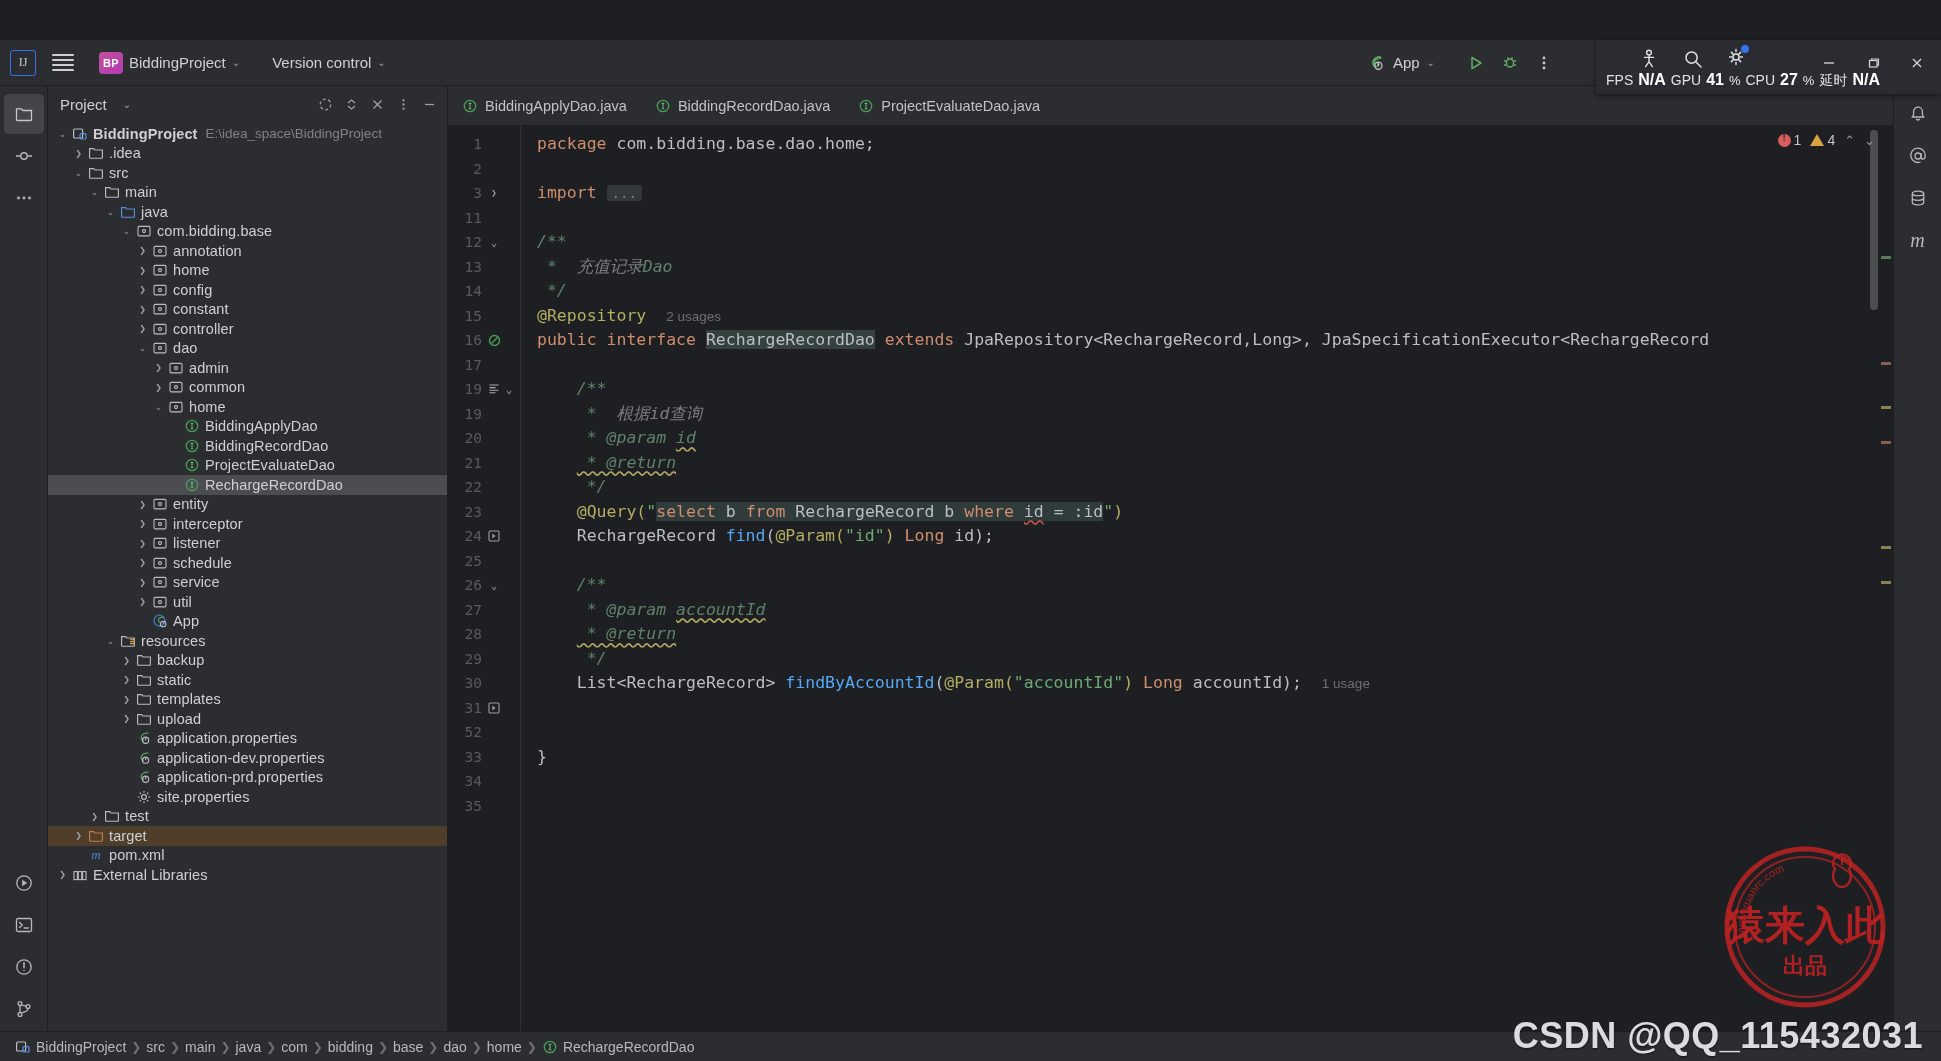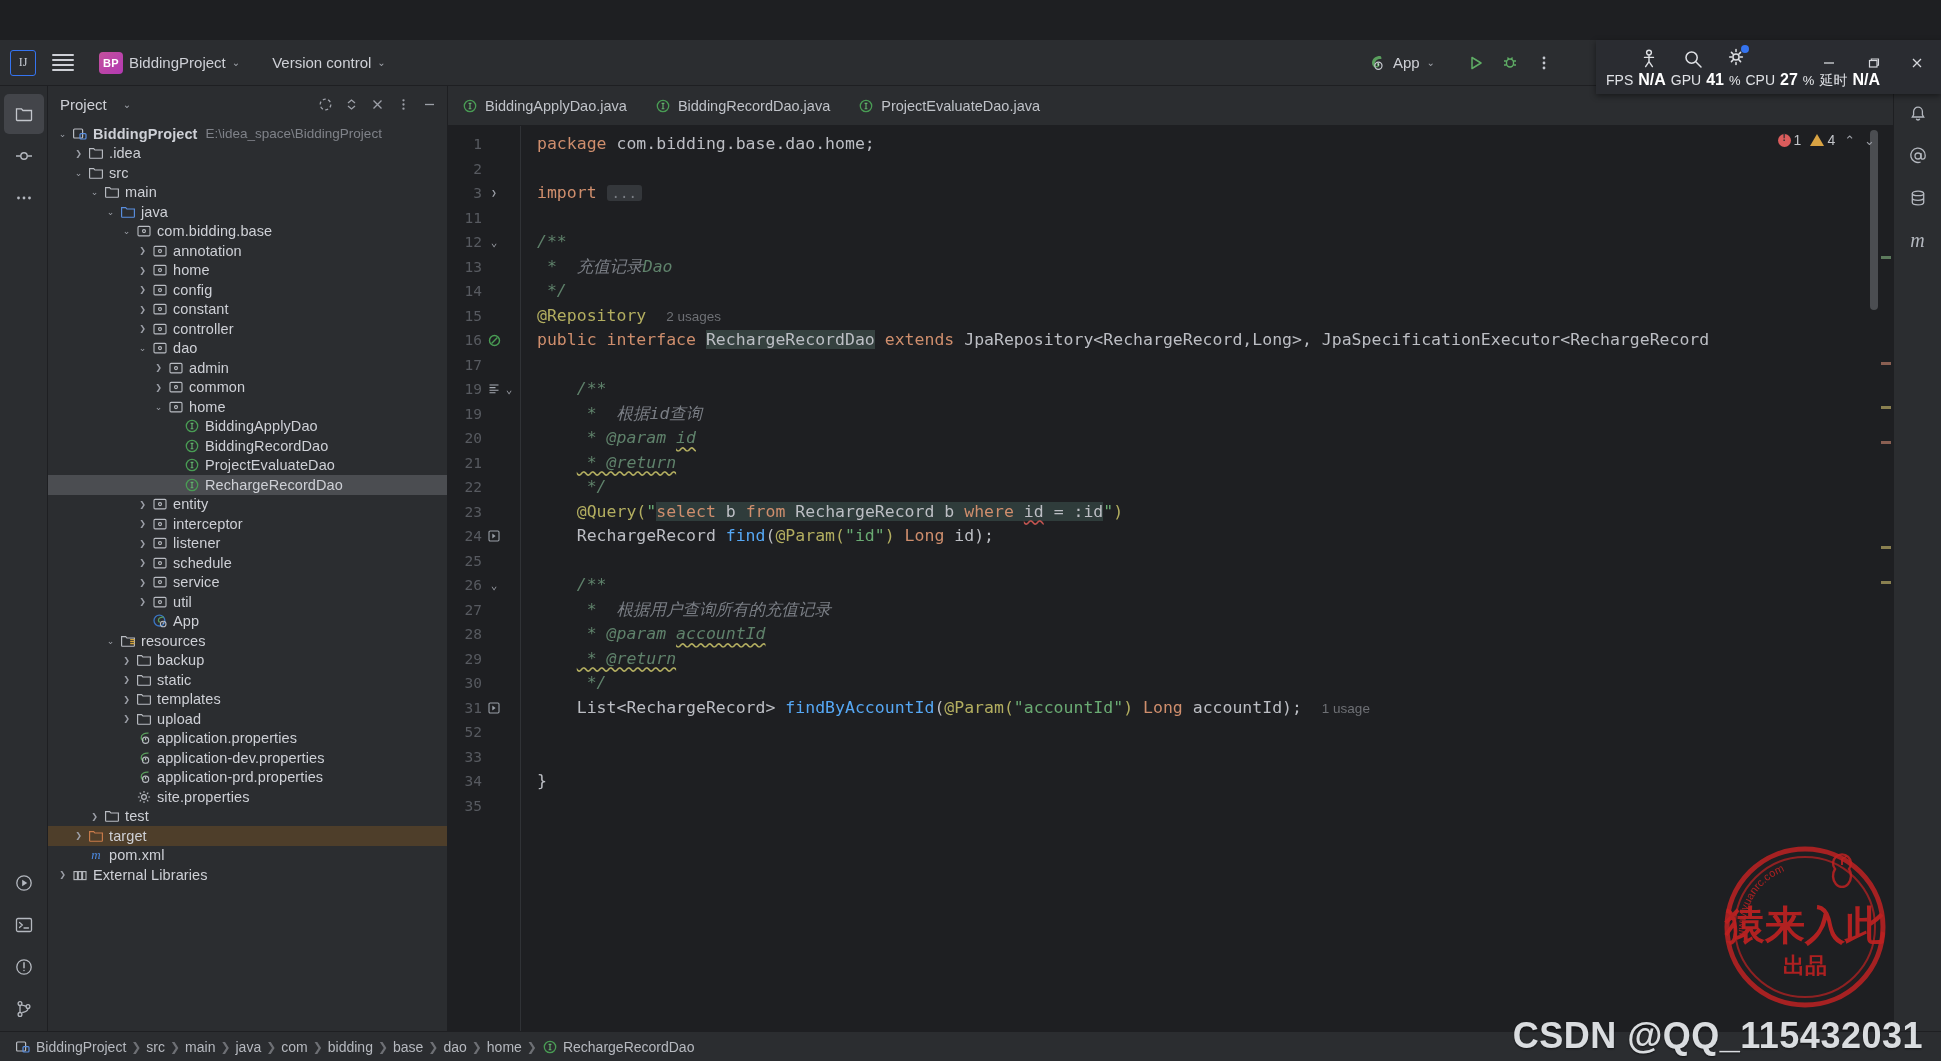--- a/index.html
+++ b/index.html
@@ -1081,21 +1081,20 @@
               <div class="cline">&nbsp;</div>
               <div class="cline">    <span class="cm">/**</span></div>
               <div class="cline">    <span class="cm"> * </span><span class="cmg"> 根据id查询</span></div>
               <div class="cline">    <span class="cm"> * @param </span><span class="cm sq">id</span></div>
               <div class="cline">    <span class="cm sq"> * @return</span></div>
               <div class="cline">    <span class="cm"> */</span></div>
               <div class="cline">    <span class="an">@Query(</span><span class="str">"</span><span class="hl"><span class="k">select</span> b <span class="k">from</span> RechargeRecord b <span class="k">where</span> <span class="sqr">id</span> = :id</span><span class="str">"</span><span class="an">)</span></div>
               <div class="cline">    RechargeRecord <span class="mth">find</span>(<span class="an">@Param(</span><span class="str">"id"</span><span class="an">)</span> <span class="k">Long</span> id);</div>
               <div class="cline">&nbsp;</div>
               <div class="cline">    <span class="cm">/**</span></div>
-              <div class="cline">    <span class="cm"> * </span><span class="cmg"> 根据用户查询所有的充值记录</span></div>
               <div class="cline">    <span class="cm"> * @param </span><span class="cm sq">accountId</span></div>
               <div class="cline">    <span class="cm sq"> * @return</span></div>
               <div class="cline">    <span class="cm"> */</span></div>
               <div class="cline">    List&lt;RechargeRecord&gt; <span class="mth">findByAccountId</span>(<span class="an">@Param(</span><span class="str">"accountId"</span><span class="an">)</span> <span class="k">Long</span> accountId);  <span class="us">1 usage</span></div>
               <div class="cline">&nbsp;</div>
               <div class="cline">&nbsp;</div>
               <div class="cline">}</div>
               <div class="cline">&nbsp;</div>
             </div>
 

